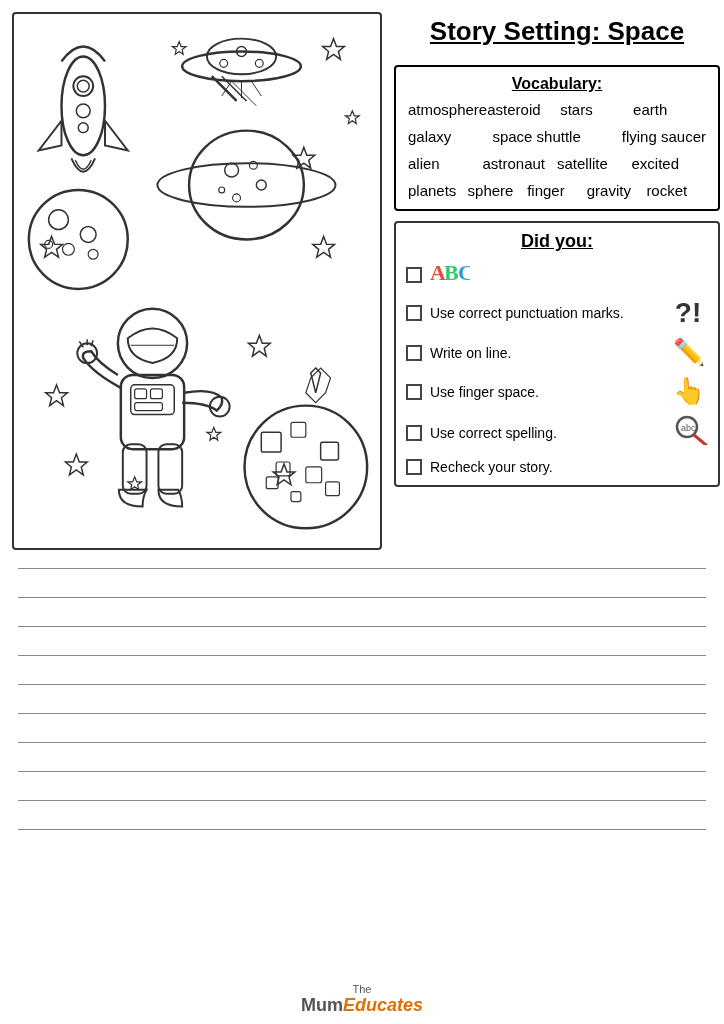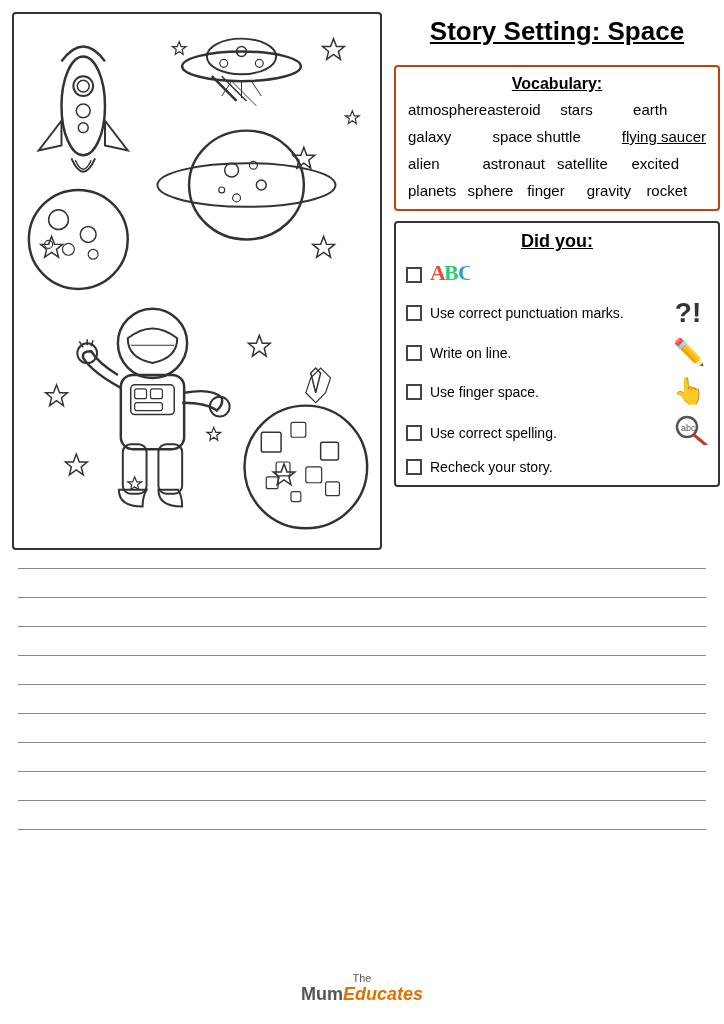--- a/index.html
+++ b/index.html
@@ -43,21 +43,21 @@
       font-size: 26px;
       font-weight: 900;
       text-align: center;
       text-decoration: underline;
       font-family: Arial Black, Arial, sans-serif;
       padding: 4px 0 8px 0;
     }
 
     
     .vocab-box {
-      border: 2px solid #c2410c;
+      border: 2px solid #000000;
       border-radius: 4px;
       padding: 8px 12px 10px 12px;
     }
 
     .vocab-title {
       font-weight: 900;
       text-decoration: underline;
       text-align: center;
       font-size: 16px;
       margin-bottom: 8px;
@@ -130,21 +130,21 @@
     .writing-line {
       width: 100%;
       height: 1px;
       background: #888;
       margin-bottom: 28px;
     }
 
     
     .footer {
       position: absolute;
-      bottom: 19px;
+      bottom: 8px;
       left: 0;
       right: 0;
       text-align: center;
     }
 
     .footer-brand {
       font-family: Arial, sans-serif;
       font-size: 18px;
       font-weight: bold;
       color: #555;
@@ -315,21 +315,21 @@
       <div class="vocab-row">
         <span class="vocab-word">atmosphere</span>
         <span class="vocab-word">asteroid</span>
         <span class="vocab-word">stars</span>
         <span class="vocab-word">earth</span>
       </div>
 
       <div class="vocab-row" style="justify-content: space-between; gap: 18px;">
         <span class="vocab-word" style="flex:none;">galaxy</span>
         <span class="vocab-word" style="flex:none; margin-left:8px;">space shuttle</span>
-        <span class="vocab-word" style="flex:none; margin-left: 8px; text-decoration: underline;">flying saucer</span>
+        <span class="vocab-word" style="flex:none; margin-left: 8px;">flying saucer</span>
       </div>
 
       <div class="vocab-row">
         <span class="vocab-word">alien</span>
         <span class="vocab-word">astronaut</span>
         <span class="vocab-word">satellite</span>
         <span class="vocab-word">excited</span>
       </div>
 
       <div class="vocab-row" style="margin-bottom:0;">

